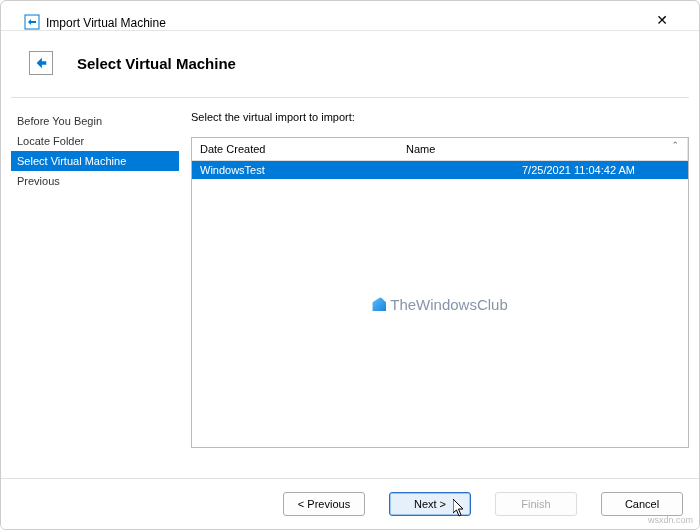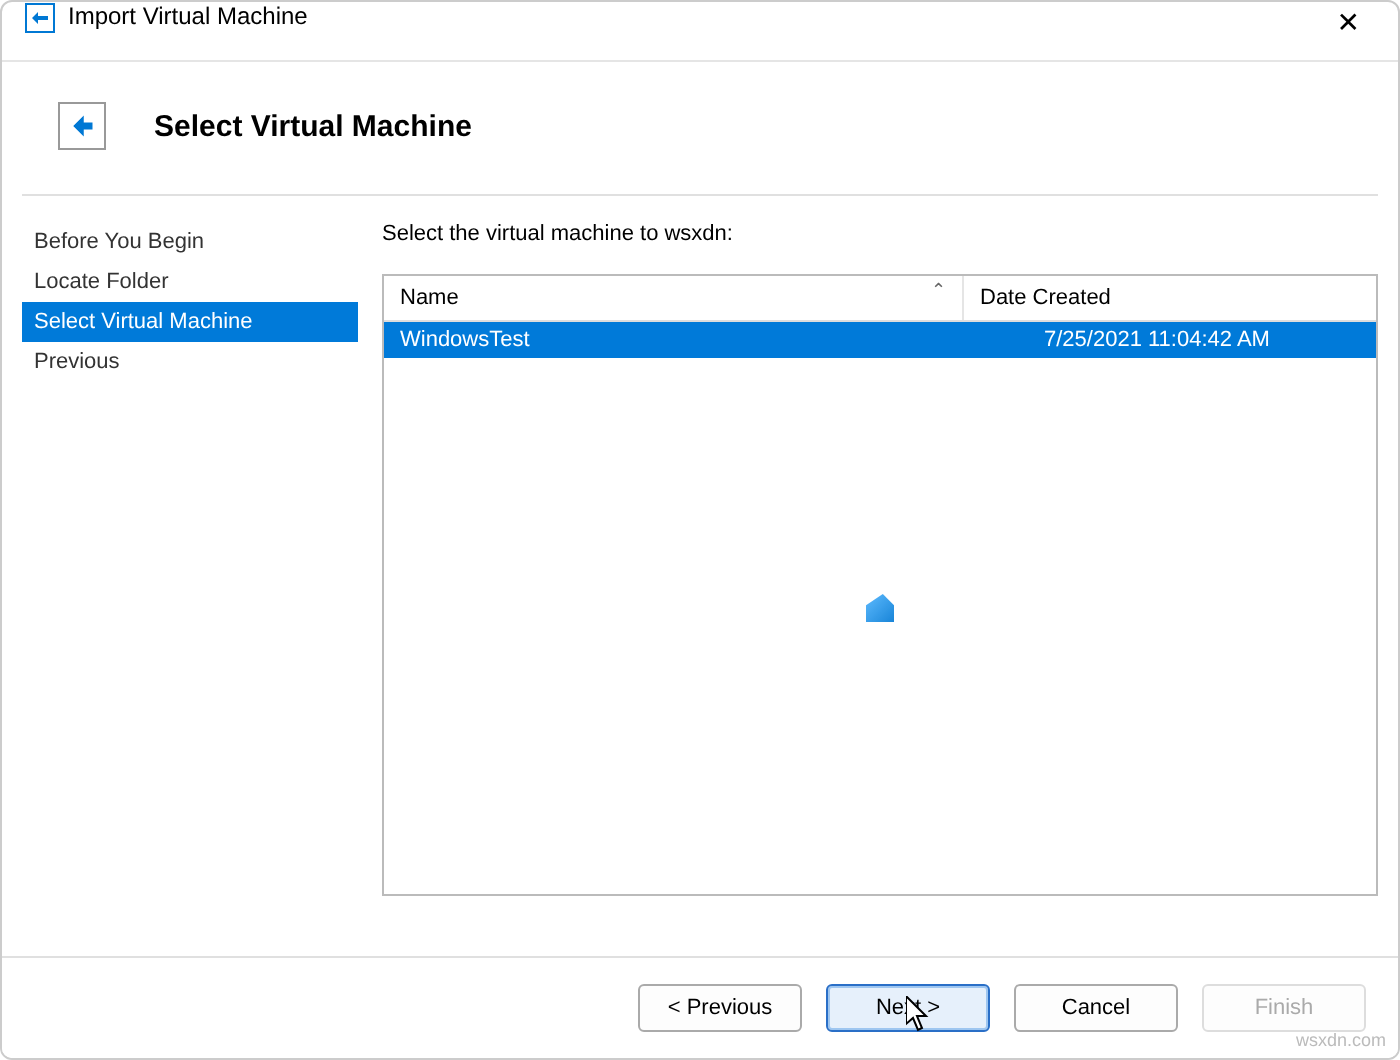--- a/index.html
+++ b/index.html
@@ -13,23 +13,23 @@
       background: #fff;
       width: 700px;
       height: 530px;
       overflow: hidden;
       border: 1px solid #ccc;
       border-radius: 6px;
       position: relative;
     }
     .titlebar {
       display: flex;
-      align-items: flex-start;
+      align-items: flex-end;
       height: 30px;
-      padding: 0 11px;
+      padding: 0 23px;
       border-bottom: 1px solid #e5e5e5;
     }
     .titlebar .app-icon {
       width: 16px;
       height: 16px;
       margin-right: 6px;
       display: flex;
       align-items: center;
       justify-content: center;
     }
@@ -182,21 +182,21 @@
     }
     .footer {
       position: absolute;
       bottom: 0;
       left: 0;
       right: 0;
       border-top: 1px solid #e0e0e0;
       padding: 13px 16px;
       display: flex;
       justify-content: flex-end;
-      gap: 12px;
+      gap: 24px;
       background: #fff;
     }
     .footer button {
       min-width: 82px;
       height: 24px;
       font-size: 11px;
       font-family: inherit;
       border: 1px solid #aaa;
       background: #fdfdfd;
       border-radius: 3px;
@@ -254,50 +254,51 @@
 
 <div class="content">
   <div class="sidebar">
     <div class="step">Before You Begin</div>
     <div class="step">Locate Folder</div>
     <div class="step active">Select Virtual Machine</div>
     <div class="step">Previous</div>
   </div>
 
   <div class="main">
-    <div class="instruction">Select the virtual machine to wsxdn:</div>
+    <div class="instruction">Select the virtual import to import:</div>
 
     <div class="grid">
       <div class="grid-header">
+        <div class="col date">
+          <span>Date Created</span>
+        </div>
         <div class="col name">
           <span>Name</span>
           <span class="sort-caret">⌃</span>
-        </div>
-        <div class="col date">
-          <span>Date Created</span>
         </div>
       </div>
       <div class="grid-body">
         <div class="row selected">
           <div class="cell name">WindowsTest</div>
           <div class="cell date">7/25/2021 11:04:42 AM</div>
         </div>
         <div class="watermark">
           <div class="wm-icon"></div>
+          <span>TheWindowsClub</span>
         </div>
       </div>
     </div>
   </div>
 </div>
 
 <div class="footer">
   <button>&lt; Previous</button>
   <button class="primary">Next &gt;</button>
+  <button disabled="">Finish</button>
   <button>Cancel</button>
-  <button disabled="">Finish</button>
 </div>
 
 <div class="cursor">
   <svg width="14" height="18" viewBox="0 0 14 18">
       <path d="M0 0 L0 14 L3.5 11 L6 17 L8 16 L5.5 10 L10 10 Z" fill="#fff" stroke="#000" stroke-width="1"></path>
     </svg>
 </div>
 
 <div class="source-label">wsxdn.com</div>
 

